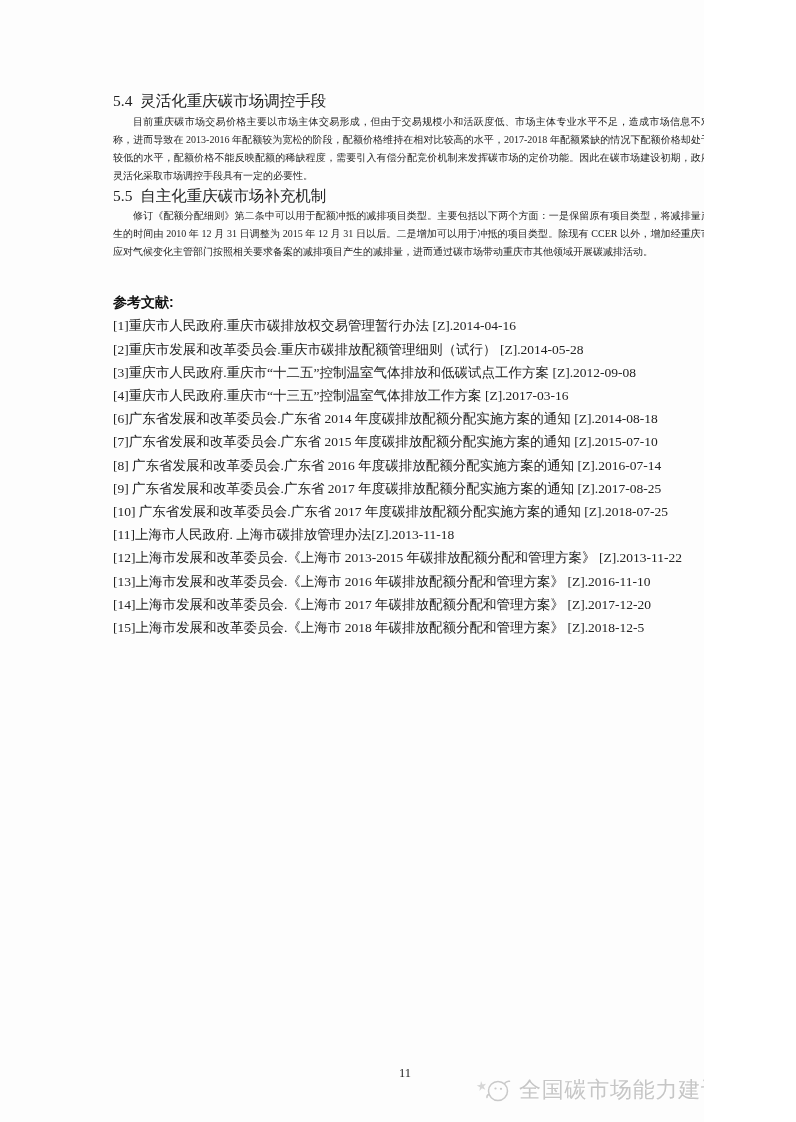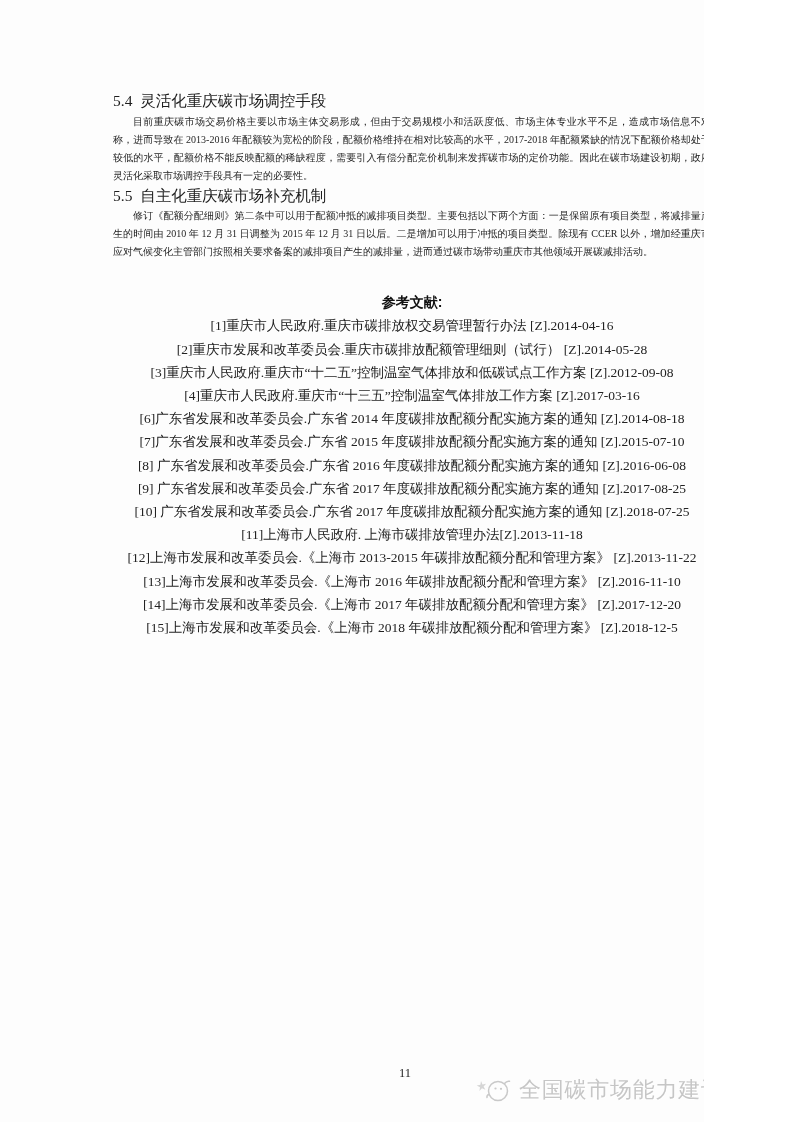--- a/index.html
+++ b/index.html
@@ -26,21 +26,21 @@
     font-size: 15.5px;
     line-height: 22.7px;
     white-space: pre-wrap;
   }
   .para {
     font-size: 10px;
     line-height: 18px;
     text-align: justify;
     text-indent: 2em;
   }
-  .references { margin-top: 30px; text-align: center; }
+  .references { margin-top: 30px; }
   .ref-heading {
     font-family: "Liberation Sans", "DejaVu Sans", sans-serif;
     font-weight: bold;
     font-size: 14px;
     line-height: 23px;
     color: #111;
   }
   .ref-item {
     font-size: 13.5px;
     line-height: 23.2px;
@@ -91,21 +91,21 @@
     <p class="para">修订《配额分配细则》第二条中可以用于配额冲抵的减排项目类型。主要包括以下两个方面：一是保留原有项目类型，将减排量产生的时间由 2010 年 12 月 31 日调整为 2015 年 12 月 31 日以后。二是增加可以用于冲抵的项目类型。除现有 CCER 以外，增加经重庆市应对气候变化主管部门按照相关要求备案的减排项目产生的减排量，进而通过碳市场带动重庆市其他领域开展碳减排活动。</p>
 
     <div class="references">
       <div class="ref-heading">参考文献:</div>
       <div class="ref-item">[1]重庆市人民政府.重庆市碳排放权交易管理暂行办法 [Z].2014-04-16</div>
       <div class="ref-item">[2]重庆市发展和改革委员会.重庆市碳排放配额管理细则（试行） [Z].2014-05-28</div>
       <div class="ref-item">[3]重庆市人民政府.重庆市“十二五”控制温室气体排放和低碳试点工作方案 [Z].2012-09-08</div>
       <div class="ref-item">[4]重庆市人民政府.重庆市“十三五”控制温室气体排放工作方案 [Z].2017-03-16</div>
       <div class="ref-item">[6]广东省发展和改革委员会.广东省 2014 年度碳排放配额分配实施方案的通知 [Z].2014-08-18</div>
       <div class="ref-item">[7]广东省发展和改革委员会.广东省 2015 年度碳排放配额分配实施方案的通知 [Z].2015-07-10</div>
-      <div class="ref-item">[8] 广东省发展和改革委员会.广东省 2016 年度碳排放配额分配实施方案的通知 [Z].2016-06-08</div>
+      <div class="ref-item">[8] 广东省发展和改革委员会.广东省 2016 年度碳排放配额分配实施方案的通知 [Z].2016-07-14</div>
       <div class="ref-item">[9] 广东省发展和改革委员会.广东省 2017 年度碳排放配额分配实施方案的通知 [Z].2017-08-25</div>
       <div class="ref-item">[10] 广东省发展和改革委员会.广东省 2017 年度碳排放配额分配实施方案的通知 [Z].2018-07-25</div>
       <div class="ref-item">[11]上海市人民政府. 上海市碳排放管理办法[Z].2013-11-18</div>
       <div class="ref-item">[12]上海市发展和改革委员会.《上海市 2013-2015 年碳排放配额分配和管理方案》 [Z].2013-11-22</div>
       <div class="ref-item">[13]上海市发展和改革委员会.《上海市 2016 年碳排放配额分配和管理方案》 [Z].2016-11-10</div>
       <div class="ref-item">[14]上海市发展和改革委员会.《上海市 2017 年碳排放配额分配和管理方案》 [Z].2017-12-20</div>
       <div class="ref-item">[15]上海市发展和改革委员会.《上海市 2018 年碳排放配额分配和管理方案》 [Z].2018-12-5</div>
     </div>
 
   </div>

